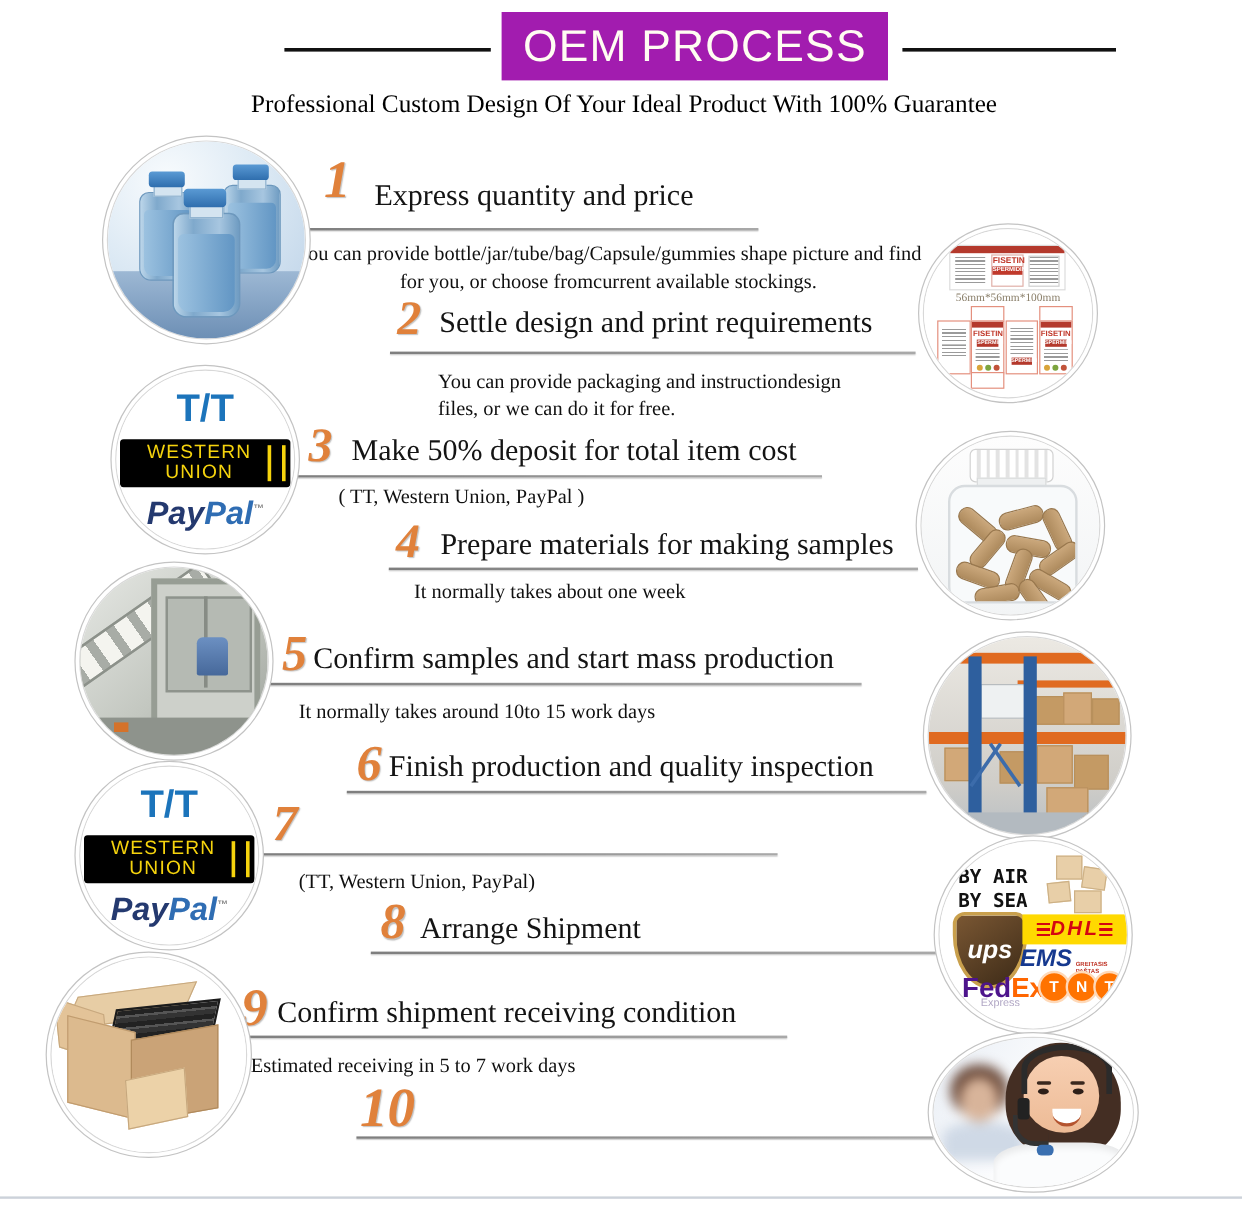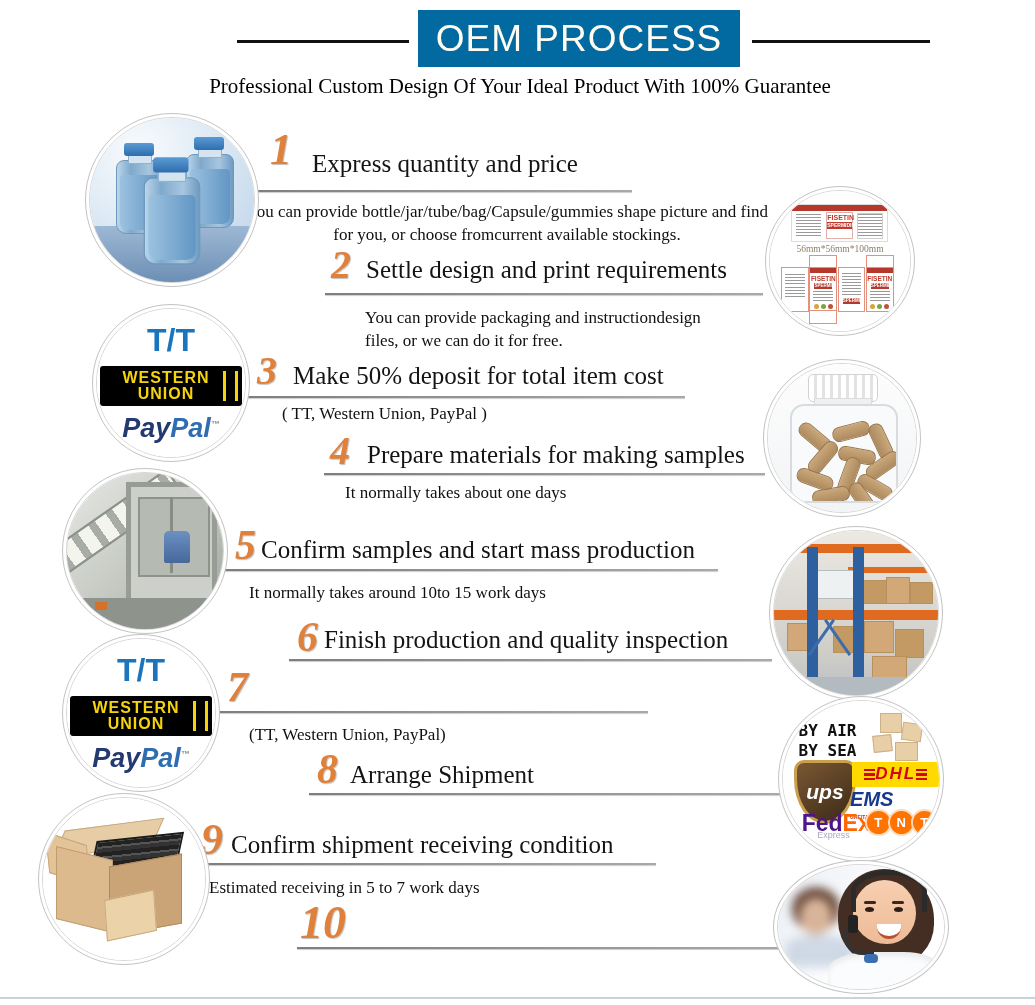--- a/index.html
+++ b/index.html
@@ -1,21 +1,21 @@
 <!DOCTYPE html>
 <html><head>
 <meta charset="utf-8">
 <style>
   html,body{margin:0;padding:0;background:#fff;}
   #canvas{position:relative;width:1035px;height:1005px;background:#fff;overflow:hidden;
           font-family:"Liberation Serif",serif;}
 
   
   .hline{position:absolute;height:3px;background:#111;}
-  #banner{position:absolute;left:418px;top:10px;width:322px;height:57px;background:#0369a1;
+  #banner{position:absolute;left:418px;top:10px;width:322px;height:57px;background:#a21caf;
           display:flex;align-items:center;justify-content:center;}
   #banner span{font-family:"Liberation Sans",sans-serif;font-size:37px;color:#fffdf2;letter-spacing:1px;}
   #subtitle{position:absolute;left:80px;top:74px;width:880px;text-align:center;
             font-size:21px;color:#000;}
 
   
   .stepnum{position:absolute;font-style:italic;font-weight:bold;color:#e0813b;
            text-shadow:1px 1px 1px rgba(0,0,0,.25);line-height:1;}
   .steptitle{position:absolute;font-size:25px;color:#141414;white-space:nowrap;}
   .stepline{position:absolute;height:2px;background:linear-gradient(to right,#7e7e7e,#a9a9a9);
@@ -37,21 +37,21 @@
           background:linear-gradient(to right,#9cc2e0,#6296c4);}
   .bottle .neck{position:absolute;top:-7px;left:11px;width:22px;height:8px;background:#d4e4f0;border:1px solid #8fb2cf;}
   .bottle .cap{position:absolute;top:-18px;left:7px;width:30px;height:13px;border-radius:3px;
           background:linear-gradient(#5a9ad4,#2f6eae);}
 
   
   .pay-bg{position:absolute;inset:0;background:#fff;display:flex;flex-direction:column;
           align-items:center;justify-content:center;gap:7px;}
   .tt{font-family:"Liberation Sans",sans-serif;font-weight:bold;font-size:32px;color:#1c74bb;}
   .wu{position:relative;background:#000;border-radius:3px;width:120px;padding:4px 16px 4px 6px;text-align:center;}
-  .wu .l{font-family:"Liberation Sans",sans-serif;font-weight:bold;font-size:16px;line-height:16px;
+  .wu .l{font-family:"Liberation Sans",sans-serif;font-weight:normal;font-size:16px;line-height:16px;
          color:#f5d30d;letter-spacing:1px;}
   .wu .bars{position:absolute;right:4px;top:5px;bottom:5px;width:9px;
          border-left:3px solid #f5d30d;border-right:3px solid #f5d30d;}
   .pp{font-family:"Liberation Sans",sans-serif;font-style:italic;font-weight:bold;font-size:27px;}
   .pp .a{color:#24396f;} .pp .b{color:#2f6db3;} .pp sup{font-size:9px;color:#888;}
 
   
   .mach-bg{position:absolute;inset:0;background:linear-gradient(135deg,#e6e8e4 0%,#c3c7c0 55%,#9ba099 100%);}
   .mach-frame{position:absolute;left:38%;top:6%;width:52%;height:74%;background:#cdd0ca;border:5px solid #979d94;}
   .mach-window{position:absolute;left:8%;top:8%;width:84%;height:66%;background:#b5bab3;border:2px solid #8e938c;}
@@ -123,21 +123,21 @@
   .sbox{position:absolute;background:#e8cfa8;border:1px solid #cdb186;}
   .ups{position:absolute;left:7%;top:38%;width:56px;height:58px;
        background:linear-gradient(145deg,#7a5733,#3c2a17);border:3px solid #c9a04d;
        border-radius:10px 10px 50% 50%/10px 10px 70% 70%;display:flex;align-items:center;justify-content:center;}
   .ups span{font-family:"Liberation Sans",sans-serif;font-style:italic;font-weight:bold;font-size:21px;color:#fff;}
   .dhl{position:absolute;left:44%;top:39%;width:88px;height:25px;background:#ffd900;
        display:flex;align-items:center;justify-content:center;}
   .dhl span{font-family:"Liberation Sans",sans-serif;font-style:italic;font-weight:bold;font-size:17px;
        color:#d40511;letter-spacing:2px;}
   .dhl .stripes{width:11px;height:11px;background:repeating-linear-gradient(#d40511 0 2px,transparent 2px 4.5px);}
-  .emsrow{position:absolute;left:43%;top:56%;display:flex;align-items:baseline;gap:3px;flex-direction:column;}
+  .emsrow{position:absolute;left:43%;top:56%;display:flex;align-items:baseline;gap:3px;}
   .ems{font-family:"Liberation Sans",sans-serif;font-style:italic;font-weight:bold;font-size:20px;color:#16398f;}
   .emssub{font-family:"Liberation Sans",sans-serif;font-weight:bold;font-size:5px;color:#c0392b;}
   .fedex{position:absolute;left:12%;top:70%;font-family:"Liberation Sans",sans-serif;font-weight:bold;font-size:23px;}
   .fedex .f{color:#4d148c;} .fedex .x{color:#ff6600;} .fedex .r{font-size:8px;color:#888;}
   .express{position:absolute;left:22%;top:83%;font-family:"Liberation Sans",sans-serif;font-size:9px;color:#b0a6c4;}
   .tnt{position:absolute;left:55%;top:69%;display:flex;}
   .tnt .c{width:23px;height:23px;border-radius:50%;background:#ff7300;border:2px solid #ffd9b8;margin-left:-4px;
         display:flex;align-items:center;justify-content:center;
         font-family:"Liberation Sans",sans-serif;font-weight:bold;font-size:13px;color:#fff;}
 
@@ -186,21 +186,21 @@
   <div class="stepdesc" style="left:365px;top:306px;width:372px;">You can provide packaging and instructiondesign files, or we can do it for free.</div>
 
   <div class="stepnum" style="left:257px;top:351px;font-size:40px;">3</div>
   <div class="steptitle" style="left:293px;top:362px;">Make 50% deposit for total item cost</div>
   <div class="stepline" style="left:242px;top:396px;width:443px;"></div>
   <div class="stepdesc" style="left:282px;top:402px;">( TT, Western Union, PayPal )</div>
 
   <div class="stepnum" style="left:330px;top:431px;font-size:40px;">4</div>
   <div class="steptitle" style="left:367px;top:441px;">Prepare materials for making samples</div>
   <div class="stepline" style="left:324px;top:473px;width:441px;"></div>
-  <div class="stepdesc" style="left:345px;top:481px;">It normally takes about one days</div>
+  <div class="stepdesc" style="left:345px;top:481px;">It normally takes about one week</div>
 
   <div class="stepnum" style="left:235px;top:524px;font-size:42px;">5</div>
   <div class="steptitle" style="left:261px;top:536px;">Confirm samples and start mass production</div>
   <div class="stepline" style="left:224px;top:569px;width:494px;"></div>
   <div class="stepdesc" style="left:249px;top:581px;text-align:right;">It normally takes around 10to 15 work days</div>
 
   <div class="stepnum" style="left:297px;top:616px;font-size:42px;">6</div>
   <div class="steptitle" style="left:324px;top:626px;">Finish production and quality inspection</div>
   <div class="stepline" style="left:289px;top:659px;width:483px;"></div>
 

